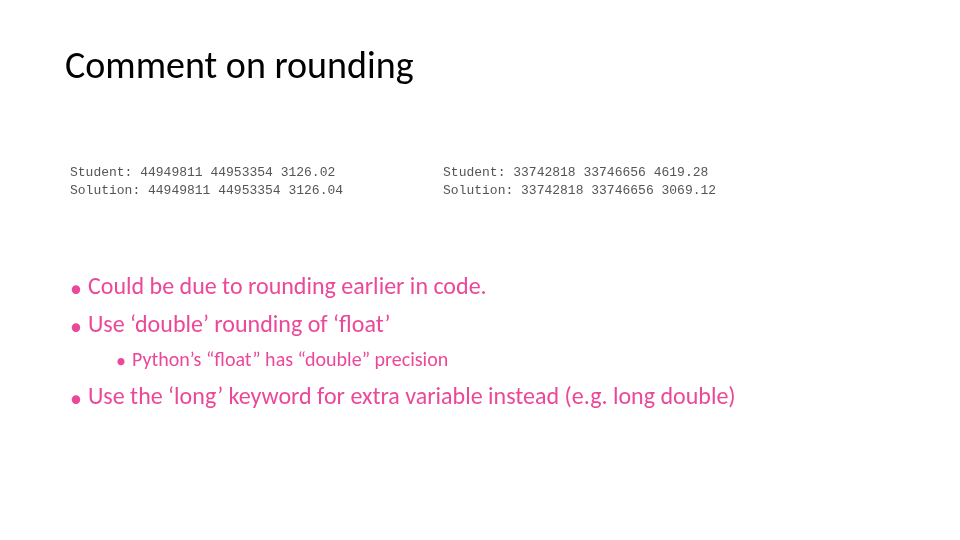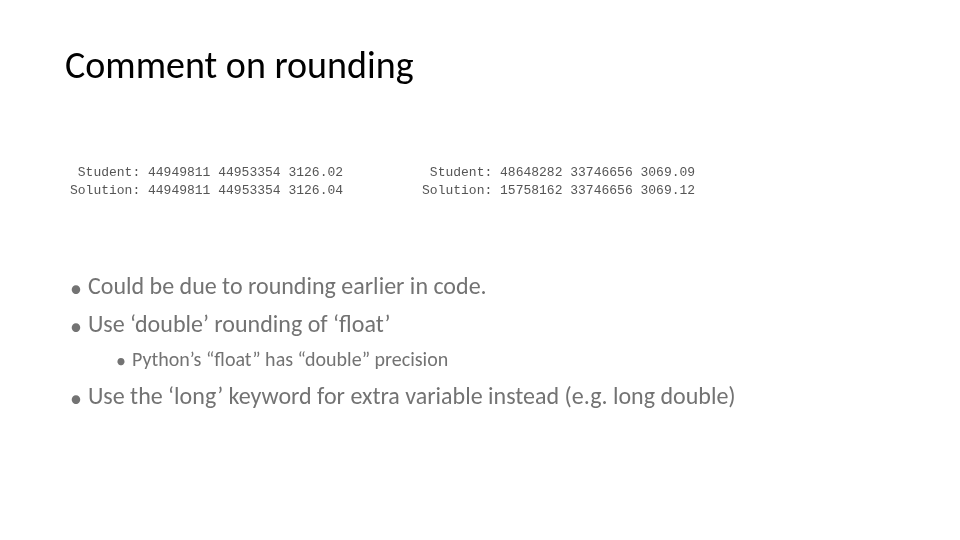--- a/index.html
+++ b/index.html
@@ -24,37 +24,36 @@
     font-size: 38px;
     font-weight: 400;
     color: #000;
   }
   .code-columns {
     position: absolute;
     top: 164px;
     left: 70px;
     right: 60px;
     display: flex;
-    gap: 79px;
-    text-align: right;
+    gap: 100px;
   }
   .code-block {
     font-family: "Courier New", Courier, monospace;
     font-size: 13px;
     color: #555;
     line-height: 1.35;
     white-space: pre;
   }
   .bullets {
     position: absolute;
     left: 70px;
     top: 270px;
     right: 60px;
     font-size: 24px;
-    color: #737373;
+    color: #ec4899;
     line-height: 1.3;
   }
   .bullets .lvl1 {
     margin: 0 0 4px 0;
   }
   .bullets .lvl2 {
     margin: 2px 0 6px 46px;
     font-size: 20px;
   }
   .bullet-dot {
@@ -66,22 +65,22 @@
 </head>
 <body>
 
 <div class="slide">
 
   <div class="title">Comment on rounding</div>
 
   <div class="code-columns">
     <div class="code-block"><span>Student: 44949811 44953354 3126.02</span>
 <span>Solution: 44949811 44953354 3126.04</span></div>
-    <div class="code-block"><span>Student: 48648282 33746656 3069.09</span>
-<span>Solution: 15758162 33746656 3069.12</span></div>
+    <div class="code-block"><span>Student: 33742818 33746656 4619.28</span>
+<span>Solution: 33742818 33746656 3069.12</span></div>
   </div>
 
   <div class="bullets">
     <div class="lvl1">
       <span class="bullet-dot">•</span><span>Could be due to rounding earlier in code.</span>
     </div>
     <div class="lvl1">
       <span class="bullet-dot">•</span><span>Use ‘double’ rounding of ‘float’</span>
     </div>
     <div class="lvl2">

